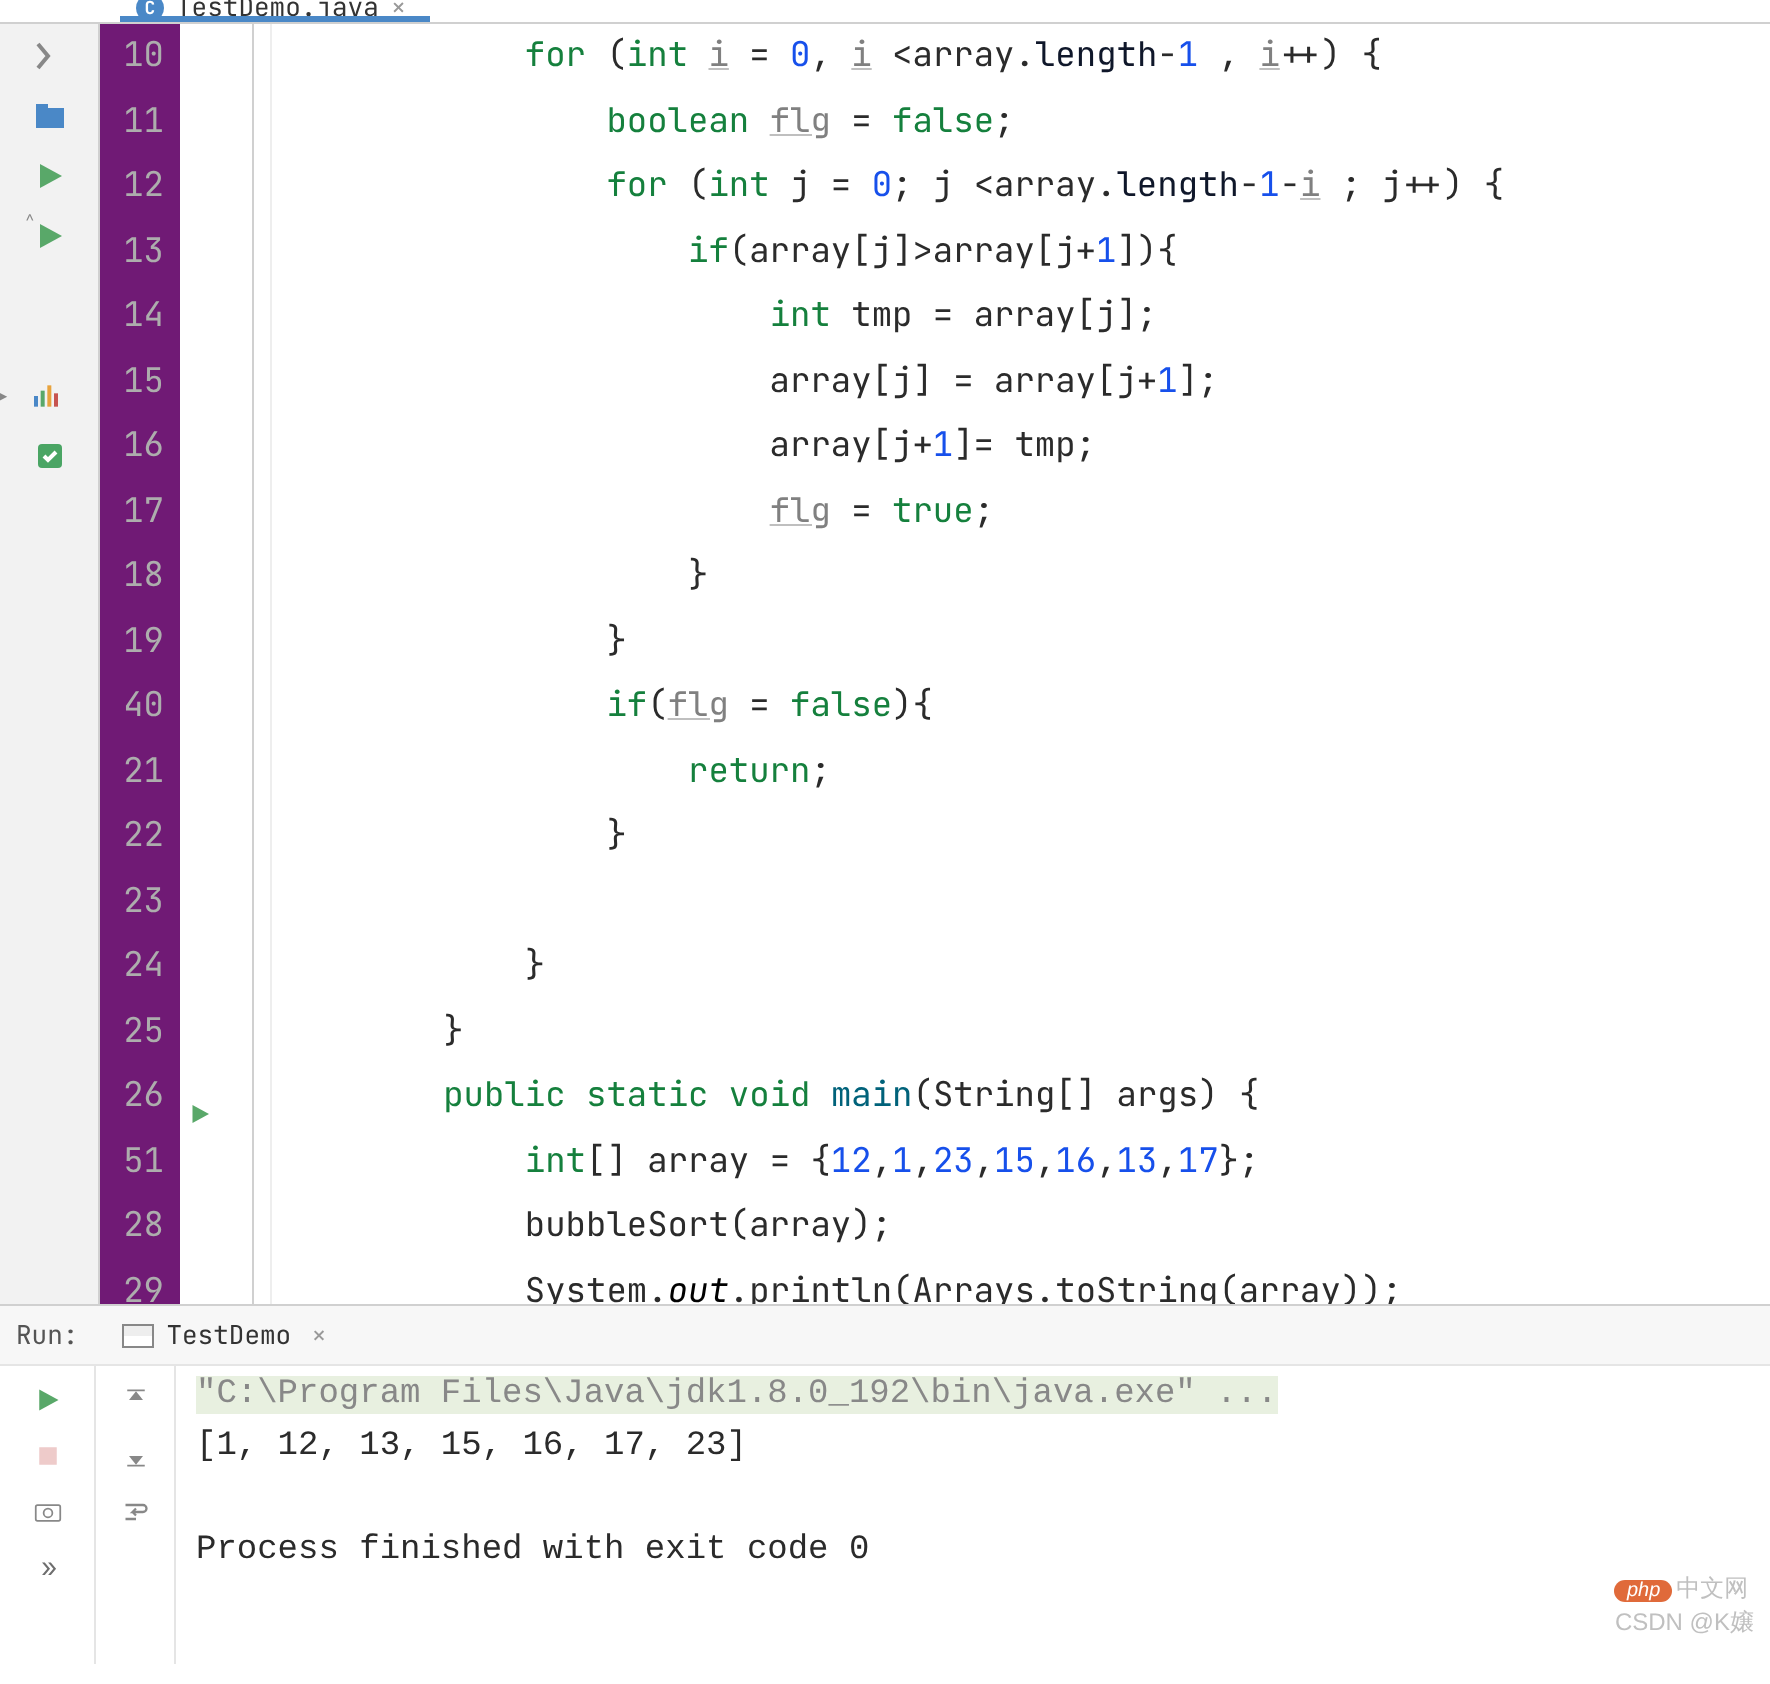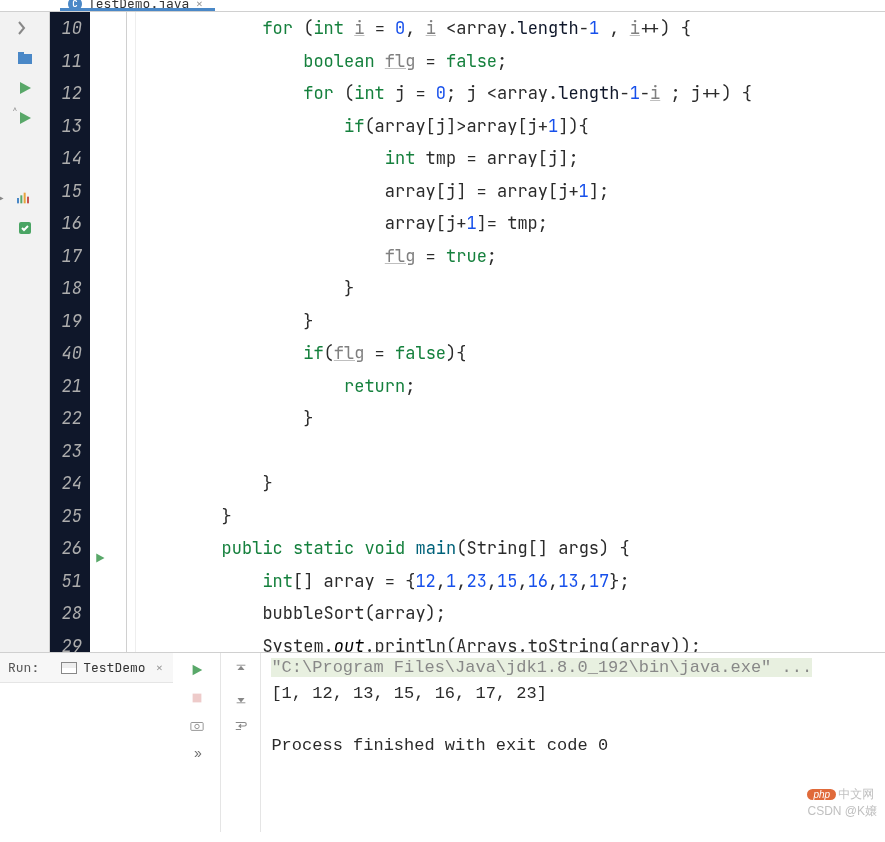--- a/index.html
+++ b/index.html
@@ -67,22 +67,21 @@
   font-size: 17px;
   line-height: 32.5px;
   overflow: hidden;
 }
 .gutter {
   width: 40px;
   text-align: right;
   color: #adadad;
   padding-right: 8px;
   user-select: none;
-  background: #0f172a;
-  font-style: italic;
+  background: #701a75;
 }
 .gutter-icons {
   width: 30px;
   position: relative;
 }
 .gutter-run-icon {
   position: absolute;
   left: 4px;
   color: #59a869;
 }
@@ -108,21 +107,21 @@
 .fn { color: #00627a; }
 .fld { color: #0f172a; }
 .fld-i { color: #000000; font-style: italic; }
 .unused { color: #808080; text-decoration: underline; text-decoration-color: #bfbfbf; }
 .it { }
 
 .run-panel {
   border-top: 1px solid #d0d0d0;
   height: 180px;
   display: flex;
-  flex-direction: row;
+  flex-direction: column;
 }
 .run-header {
   height: 30px;
   display: flex;
   align-items: center;
   padding-left: 8px;
   gap: 8px;
   border-bottom: 1px solid #e5e5e5;
   font-size: 13px;
   background: #f7f7f7;

